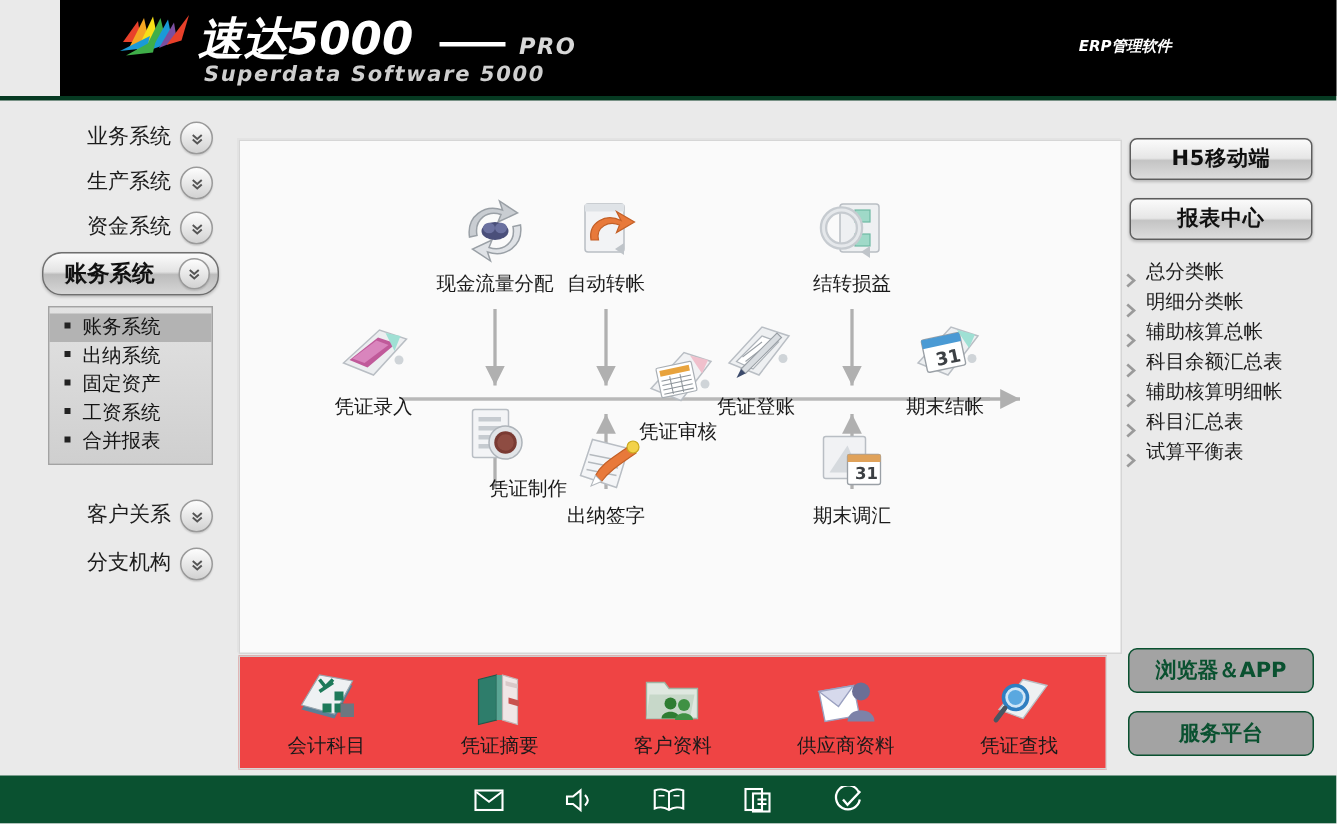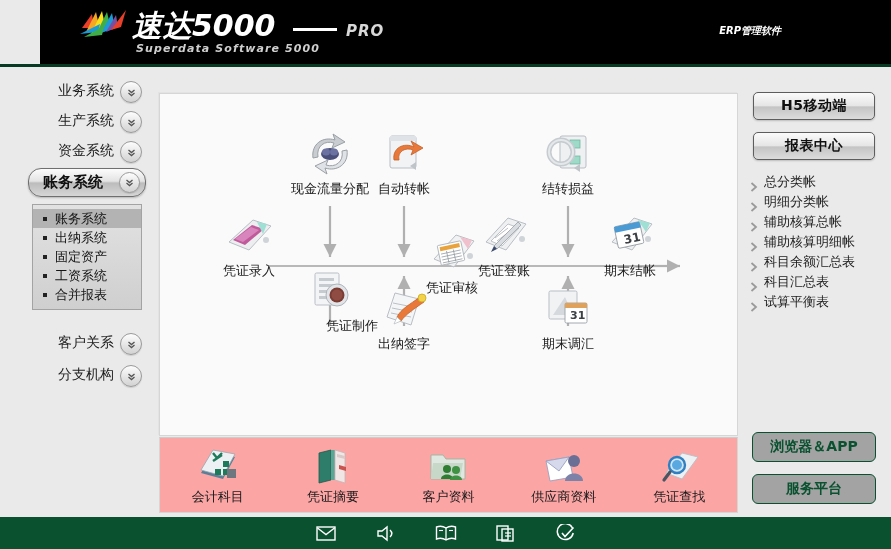--- a/index.html
+++ b/index.html
@@ -14,21 +14,21 @@
   
   .header{position:absolute;left:0;top:0;width:891px;height:64px;background:#000000;margin-left:40px;}
   .header-underline{position:absolute;left:0;top:64px;width:891px;height:3px;background:#063a22;}
   .logo-wrap{position:absolute;left:38px;top:6px;width:270px;height:52px;}
   .logo-mark{position:absolute;left:0;top:2px;width:52px;height:34px;}
   .brand-cn{position:absolute;left:54px;top:0px;font-family:"DejaVu Sans","Liberation Sans",sans-serif;
     font-size:30px;font-weight:bold;font-style:italic;color:#ffffff;letter-spacing:0px;white-space:nowrap;}
   .brand-dash{position:absolute;left:215px;top:22px;width:44px;height:3px;background:#ffffff;}
   .brand-pro{position:absolute;left:268px;top:16px;font-size:15px;font-weight:bold;font-style:italic;
     color:#d8d8d8;letter-spacing:1px;}
-  .brand-sub{position:absolute;left:58px;top:36px;font-size:11px;font-weight:bold;font-style:italic;
+  .brand-sub{position:absolute;left:58px;top:36px;font-size:14px;font-weight:bold;font-style:italic;
     color:#cfcfcf;letter-spacing:1.1px;white-space:nowrap;}
   .header-right{position:absolute;right:150px;top:24px;font-size:10px;font-weight:bold;font-style:italic;
     color:#ffffff;white-space:nowrap;}
 
   
   .footer{position:absolute;left:0;top:517px;width:891px;height:32px;background:#0a5130;}
   .footer-icons{position:absolute;left:0;top:0;width:891px;height:32px;
      display:flex;align-items:center;justify-content:center;gap:38px;}
   .footer-icon{width:22px;height:22px;display:flex;align-items:center;justify-content:center;cursor:pointer;}
 
@@ -52,29 +52,29 @@
   .submenu{position:absolute;left:26px;top:0;width:108px;
      background:linear-gradient(#e2e2e2,#cfcfcf);border:1px solid #a3a3a3;padding:4px 0 5px 0;}
   .submenu-item{height:19px;line-height:19px;padding-left:10px;font-size:13px;color:#151515;cursor:pointer;
      white-space:nowrap;}
   .submenu-item .bullet{display:inline-block;width:4px;height:4px;background:#222;vertical-align:middle;
      margin-right:8px;margin-bottom:2px;}
   .submenu-item.sel{background:#b3b3b3;}
 
   
   .main{position:absolute;left:159px;top:93px;width:577px;height:341px;background:#fafafa;
-     border:1px solid #d6d6d6;box-shadow:-1px -1px 0 #e3e3e3;}
+     border:1px solid #d6d6d6;box-shadow:-1px -1px 0 #e3e3e3;padding-left:10px;}
   .node{position:absolute;width:96px;text-align:center;cursor:pointer;}
   .node .ic{height:54px;display:flex;align-items:flex-end;justify-content:center;}
   .node .cap{font-size:13px;color:#1a1a1a;margin-top:2px;white-space:nowrap;}
   .flow-svg{position:absolute;left:0;top:0;}
 
   
   .iconrow{position:absolute;left:159px;top:437px;width:577px;height:74px;
-     background:#fca5a5;border:1px solid #d6d6d6;border-top:1px solid #cccccc;
+     background:#ef4444;border:1px solid #d6d6d6;border-top:1px solid #cccccc;
      display:flex;align-items:center;justify-content:space-around;}
   .ir-item{width:100px;text-align:center;cursor:pointer;}
   .ir-item .ic{height:42px;display:flex;align-items:center;justify-content:center;}
   .ir-item .cap{font-size:13px;color:#1a1a1a;margin-top:1px;white-space:nowrap;}
 
   
   .rightbar{position:absolute;left:740px;top:92px;width:148px;height:420px;}
   .rb-btn{width:120px;height:26px;margin:0 auto 12px auto;border-radius:5px;
      background:linear-gradient(#fbfbfb,#e6e6e6 48%,#c4c4c4 54%,#dcdcdc);
      border:1px solid #5d5d5d;box-shadow:0 1px 2px rgba(0,0,0,.2);cursor:pointer;
@@ -461,27 +461,27 @@
       <div class="rb-link">
         <svg class="car" width="8" height="10" viewBox="0 0 8 10">
             <path d="M1.5 1 L6 5 L1.5 9" fill="none" stroke="#9a9a9a" stroke-width="1.8"></path>
           </svg>
         <span>辅助核算总帐</span>
       </div>
       <div class="rb-link">
         <svg class="car" width="8" height="10" viewBox="0 0 8 10">
             <path d="M1.5 1 L6 5 L1.5 9" fill="none" stroke="#9a9a9a" stroke-width="1.8"></path>
           </svg>
+        <span>科目余额汇总表</span>
+      </div>
+      <div class="rb-link">
+        <svg class="car" width="8" height="10" viewBox="0 0 8 10">
+            <path d="M1.5 1 L6 5 L1.5 9" fill="none" stroke="#9a9a9a" stroke-width="1.8"></path>
+          </svg>
         <span>辅助核算明细帐</span>
-      </div>
-      <div class="rb-link">
-        <svg class="car" width="8" height="10" viewBox="0 0 8 10">
-            <path d="M1.5 1 L6 5 L1.5 9" fill="none" stroke="#9a9a9a" stroke-width="1.8"></path>
-          </svg>
-        <span>科目余额汇总表</span>
       </div>
       <div class="rb-link">
         <svg class="car" width="8" height="10" viewBox="0 0 8 10">
             <path d="M1.5 1 L6 5 L1.5 9" fill="none" stroke="#9a9a9a" stroke-width="1.8"></path>
           </svg>
         <span>科目汇总表</span>
       </div>
       <div class="rb-link">
         <svg class="car" width="8" height="10" viewBox="0 0 8 10">
             <path d="M1.5 1 L6 5 L1.5 9" fill="none" stroke="#9a9a9a" stroke-width="1.8"></path>

